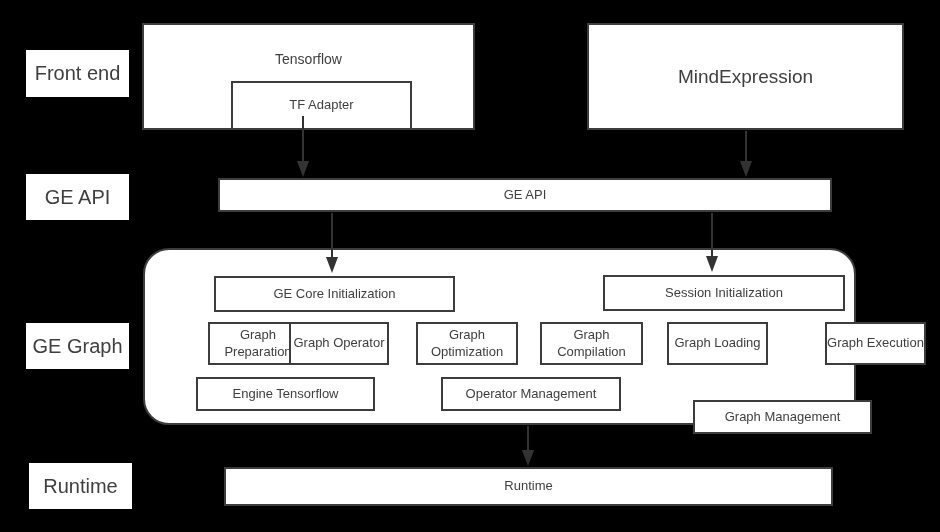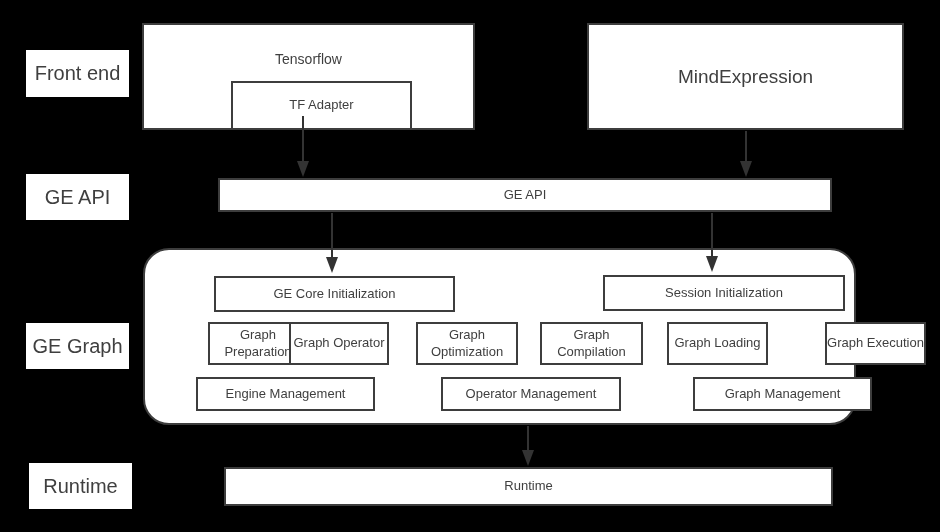--- a/index.html
+++ b/index.html
@@ -60,21 +60,21 @@
   .stage.s0{left:19px;width:100px;margin-left:44px;}
   .stage.s1{left:144px;width:100px;}
   .stage.s2{left:271px;width:102px;}
   .stage.s3{left:395px;width:103px;}
   .stage.s4{left:522px;width:101px;}
   .stage.s5{left:680px;width:101px;}
 
   .mgmt{top:127px;height:34px;}
   .mgmt.m0{left:51px;width:179px;}
   .mgmt.m1{left:296px;width:180px;}
-  .mgmt.m2{left:548px;width:179px;}
+  .mgmt.m2{left:548px;width:179px;margin-top:23px;}
 
   
   .runtime-bar{left:224px;top:467px;width:609px;height:39px;}
 
   
   .arrows{
     position:absolute;left:0;top:0;width:940px;height:532px;
     pointer-events:none;
   }
   .arrows line{stroke:var(--arrow);stroke-width:2;}
@@ -134,21 +134,21 @@
       <span>Graph Loading</span>
     </div>
     <div class="box stage s3">
       <span>Graph Compilation</span>
     </div>
     <div class="box stage s5">
       <span>Graph Execution</span>
     </div>
 
     <div class="box mgmt m0">
-      <span>Engine Management</span>
+      <span>Engine Tensorflow</span>
     </div>
     <div class="box mgmt m1">
       <span>Operator Management</span>
     </div>
     <div class="box mgmt m2">
       <span>Graph Management</span>
     </div>
   </div>
 
   <div class="box runtime-bar">

